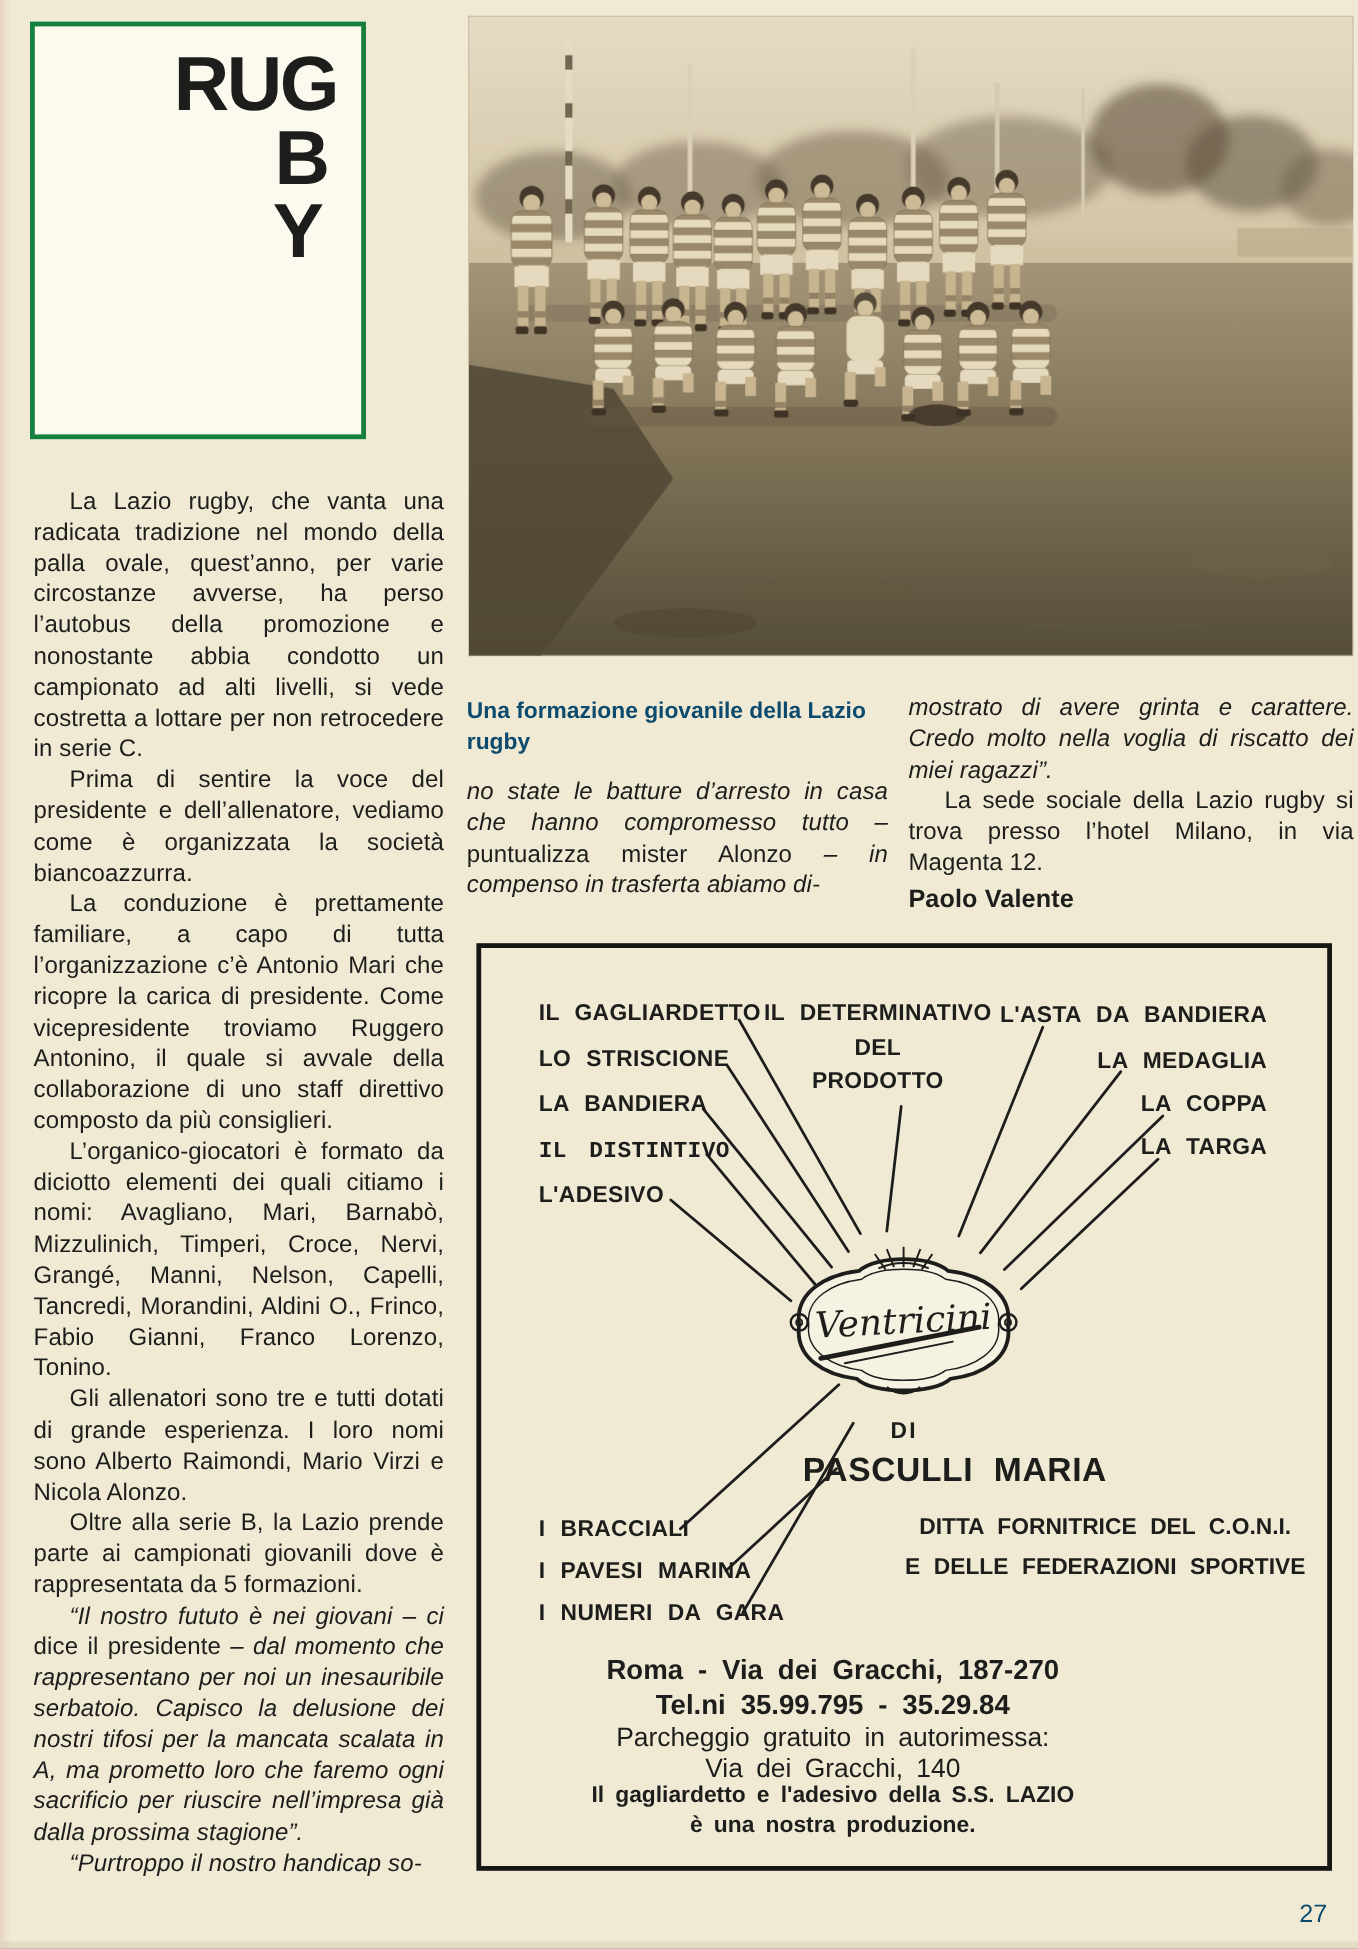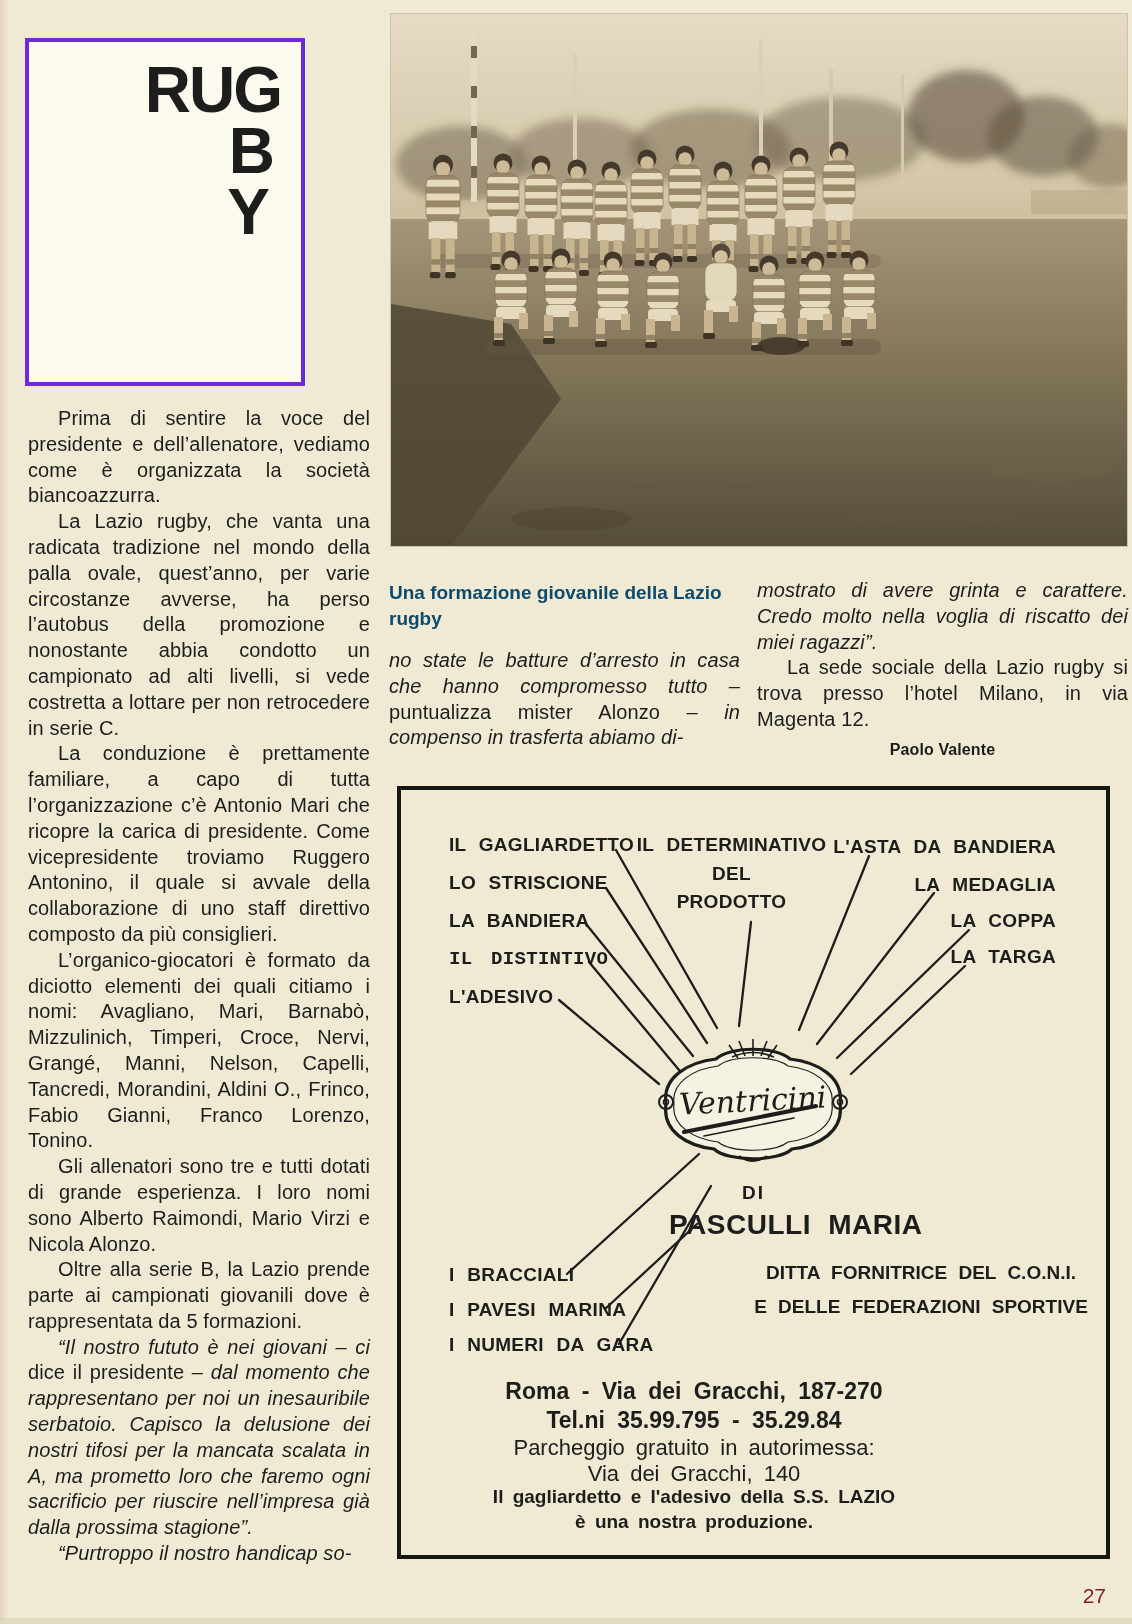--- a/index.html
+++ b/index.html
@@ -4,42 +4,42 @@
 <style>
   html,body{margin:0;padding:0;background:#6b675d;}
   .page{position:relative;width:1132px;height:1624px;margin:0 auto;background:#f0ead5;
         overflow:hidden;font-family:"Liberation Sans",sans-serif;color:#1d1d1b;}
   .edge-left{position:absolute;left:0;top:0;width:9px;height:100%;
              background:linear-gradient(90deg,#e3c9ba,rgba(240,234,213,0));opacity:.7;}
   .edge-bottom{position:absolute;left:0;bottom:0;width:100%;height:6px;background:#d9d2b8;opacity:.6;}
 
   
   .mast{position:absolute;left:25px;top:18px;width:280px;height:348px;box-sizing:border-box;
-        background:#fcfaef;border:4px solid #6d28d9;text-align:right;
-        padding:18px 20px 0 0;font-weight:bold;font-size:64px;line-height:61px;letter-spacing:-2px;margin-top:20px;}
+        background:#fcfaef;border:4px solid #15803d;text-align:right;
+        padding:18px 20px 0 0;font-weight:bold;font-size:64px;line-height:61px;letter-spacing:-2px;}
   .mast .m2{padding-right:8px;}
   .mast .m3{padding-right:13px;}
 
   
   .photo{position:absolute;left:391px;top:14px;width:736px;height:532px;
          box-shadow:0 0 0 1px rgba(90,80,60,.25);background:#d8cdb2;}
   .photo svg{display:block;width:100%;height:100%;}
 
   .cap{position:absolute;left:389px;top:580px;width:340px;font-size:19px;font-weight:bold;
        line-height:26px;color:#0c4a6e;}
 
   
   .col{position:absolute;text-align:justify;font-size:20px;line-height:25.8px;letter-spacing:.1px;}
   .col p{margin:0;text-indent:30px;}
   .col p.noind{text-indent:0;}
   .it{font-style:italic;}
   .col-left{left:28px;top:406px;width:342px;}
   .col-mid{left:389px;top:648px;width:351px;}
   .col-right{left:757px;top:578px;width:371px;}
-  .byline{text-align:center;font-weight:bold;font-size:16px;margin-top:4px;}
+  .byline{text-align:left;font-weight:bold;font-size:21px;margin-top:4px;}
 
   
   .adbox{position:absolute;left:397px;top:786px;width:713px;height:773px;box-sizing:border-box;
          border:4px solid #161614;}
   .adbox .lines{position:absolute;left:0;top:0;width:100%;height:100%;}
   .lab{position:absolute;font-weight:bold;font-size:19px;letter-spacing:.3px;word-spacing:7px;
        white-space:nowrap;}
   .lab-l{left:48px;}
   .l1{top:44px;} .l2{top:82px;} .l3{top:120px;} .l4{top:158px;font-family:Liberation Mono, monospace;} .l5{top:196px;}
   .lab-c{left:233px;width:195px;text-align:center;}
@@ -57,21 +57,21 @@
        font-size:19px;word-spacing:6px;white-space:nowrap;}
   .s1{top:472px;} .s2{top:506px;}
   .addr{position:absolute;left:8px;width:570px;text-align:center;white-space:nowrap;}
   .a1{top:588px;font-weight:bold;font-size:23px;word-spacing:6px;}
   .a2{top:617px;font-weight:bold;font-size:23px;word-spacing:6px;}
   .a3{top:645px;font-size:22px;word-spacing:5px;}
   .a4{top:671px;font-size:22px;word-spacing:5px;}
   .a5{top:696px;font-weight:bold;font-size:19px;word-spacing:4px;}
   .a6{top:721px;font-weight:bold;font-size:19px;word-spacing:4px;}
 
-  .pnum{position:absolute;right:26px;bottom:16px;font-size:21px;color:#7f1d1d;}
+  .pnum{position:absolute;right:26px;bottom:16px;font-size:21px;color:#0c4a6e;}
 </style>
 </head>
 <body>
 
 <div class="page">
   <div class="edge-left"></div>
   <div class="edge-bottom"></div>
 
   <div class="mast">
     <div class="m1">RUG</div>
@@ -196,22 +196,22 @@
       <rect x="0" y="0" width="736" height="532" fill="#b89d72" opacity=".09"></rect>
     </svg>
   </div>
 
   <div class="cap">
     <div>Una formazione giovanile della Lazio</div>
     <div>rugby</div>
   </div>
 
   <div class="col col-left">
+    <p>La Lazio rugby, che vanta una radicata tradizione nel mondo della palla ovale, quest’anno, per varie circostanze avverse, ha perso l’autobus della promozione e nonostante abbia condotto un campionato ad alti livelli, si vede costretta a lottare per non retrocedere in serie C.</p>
     <p>Prima di sentire la voce del presidente e dell’allenatore, vediamo come è organizzata la società biancoazzurra.</p>
-    <p>La Lazio rugby, che vanta una radicata tradizione nel mondo della palla ovale, quest’anno, per varie circostanze avverse, ha perso l’autobus della promozione e nonostante abbia condotto un campionato ad alti livelli, si vede costretta a lottare per non retrocedere in serie C.</p>
     <p>La conduzione è prettamente familiare, a capo di tutta l’organizzazione c’è Antonio Mari che ricopre la carica di presidente. Come vicepresidente troviamo Ruggero Antonino, il quale si avvale della collaborazione di uno staff direttivo composto da più consiglieri.</p>
     <p>L’organico-giocatori è formato da diciotto elementi dei quali citiamo i nomi: Avagliano, Mari, Barnabò, Mizzulinich, Timperi, Croce, Nervi, Grangé, Manni, Nelson, Capelli, Tancredi, Morandini, Aldini O., Frinco, Fabio Gianni, Franco Lorenzo, Tonino.</p>
     <p>Gli allenatori sono tre e tutti dotati di grande esperienza. I loro nomi sono Alberto Raimondi, Mario Virzi e Nicola Alonzo.</p>
     <p>Oltre alla serie B, la Lazio prende parte ai campionati giovanili dove è rappresentata da 5 formazioni.</p>
     <p><span class="it">“Il nostro fututo è nei giovani – ci </span><span>dice il presidente</span><span class="it"> – dal momento che rappresentano per noi un inesauribile serbatoio. Capisco la delusione dei nostri tifosi per la mancata scalata in A, ma prometto loro che faremo ogni sacrificio per riuscire nell’impresa già dalla prossima stagione”.</span></p>
     <p class="it">“Purtroppo il nostro handicap so-</p>
   </div>
 
   <div class="col col-mid">
     <p class="noind"><span class="it">no state le batture d’arresto in casa che hanno compromesso tutto – </span><span>puntualizza mister Alonzo</span><span class="it"> – in compenso in trasferta abiamo di-</span></p>

